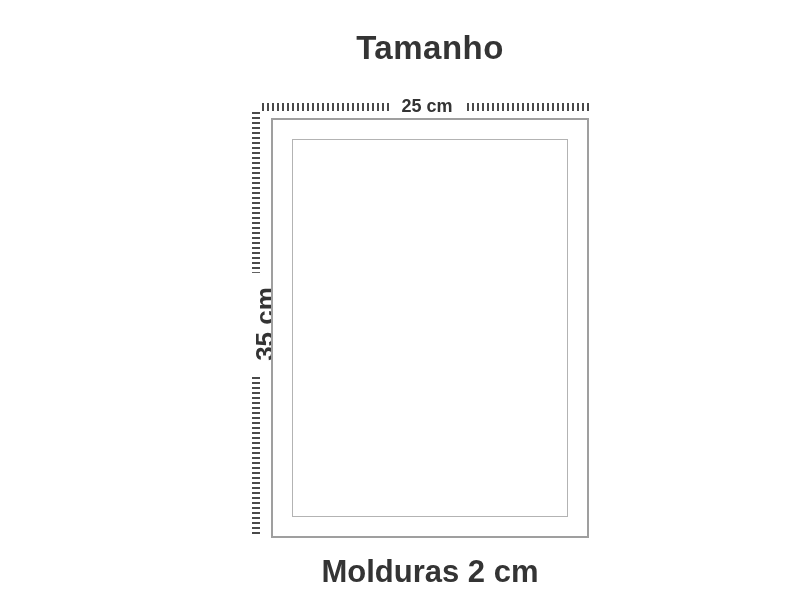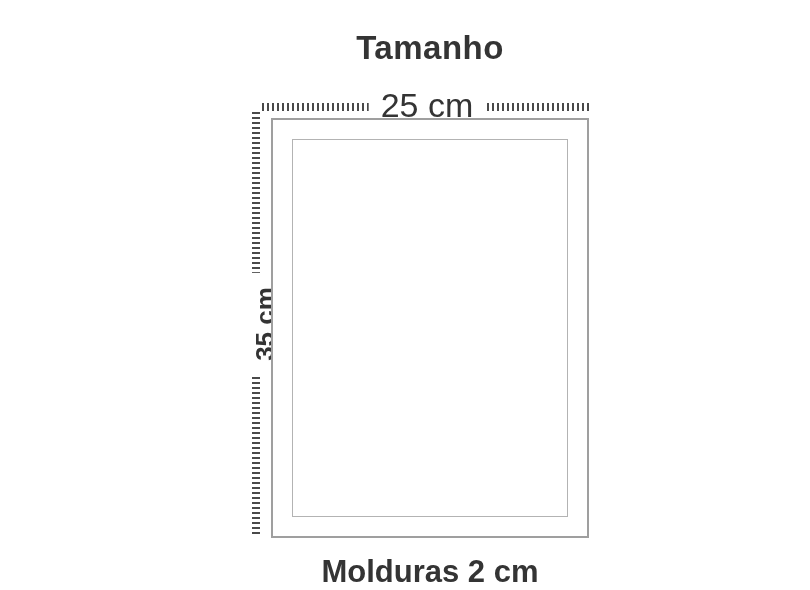--- a/index.html
+++ b/index.html
@@ -41,22 +41,22 @@
     background-image: repeating-linear-gradient(
       to right, var(--dotted) 0 2px, transparent 2px 5px);
   }
   .dim-h .dim-label {
     position: absolute;
     left: 50%;
     top: 50%;
     transform: translate(-50%, -54%);
     background: var(--background);
     padding: 0 12px;
-    font-size: 34px;
-    font-weight: normal;
+    font-size: 18px;
+    font-weight: bold;
     white-space: nowrap;
     color: var(--text);
   }
   
   .dim-v {
     position: absolute;
     left: 244px;
     top: 104px;
     width: 2px;
     height: 424px;

